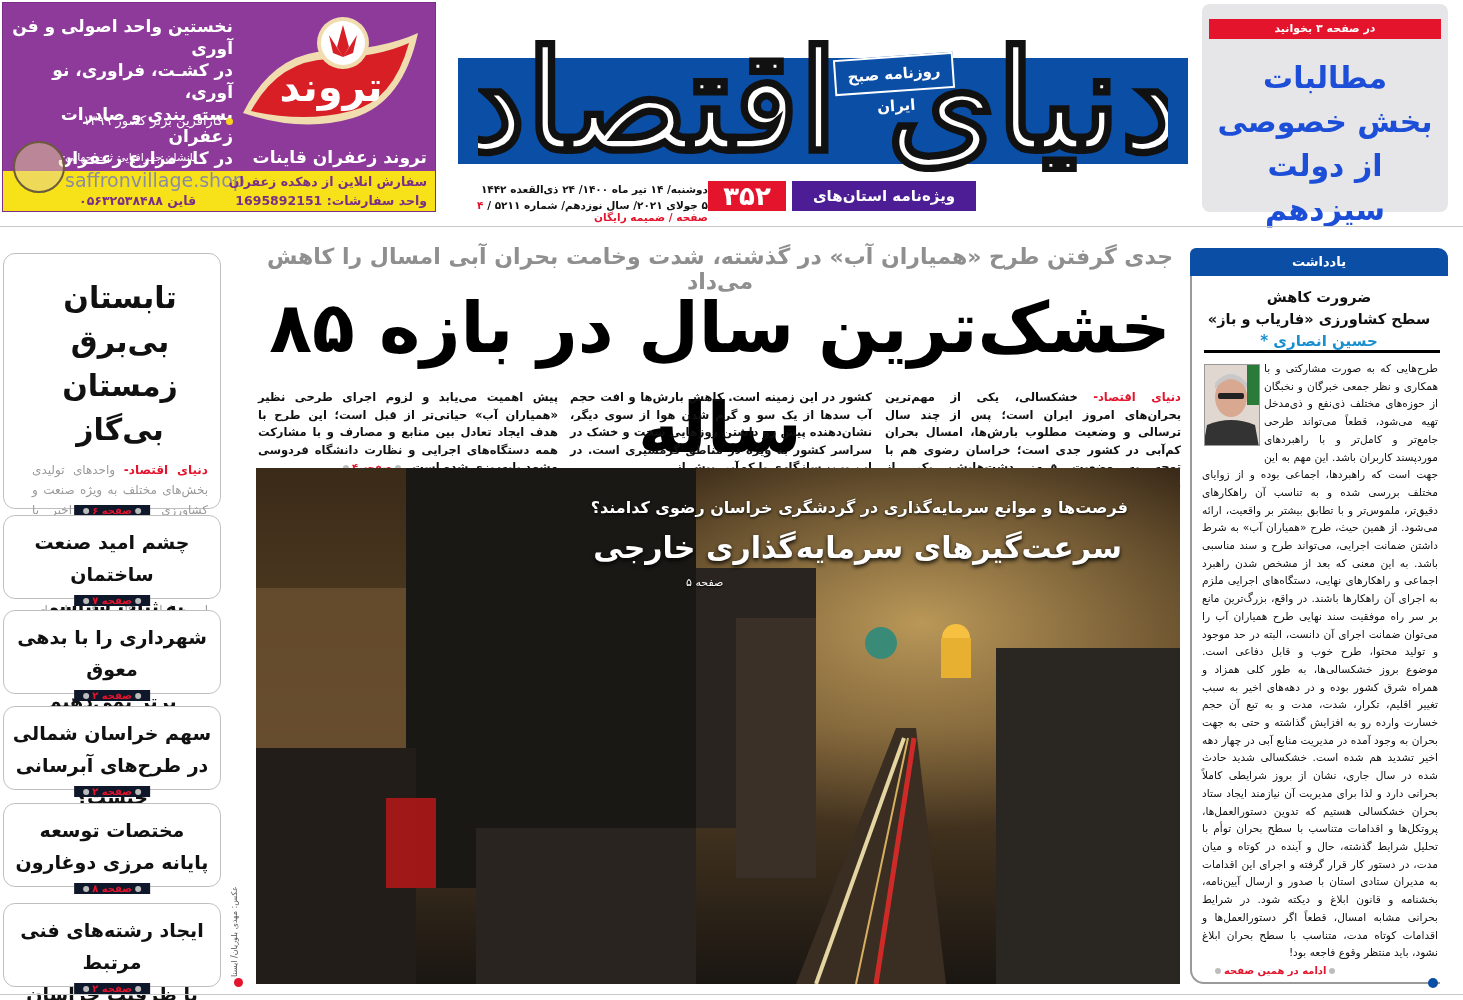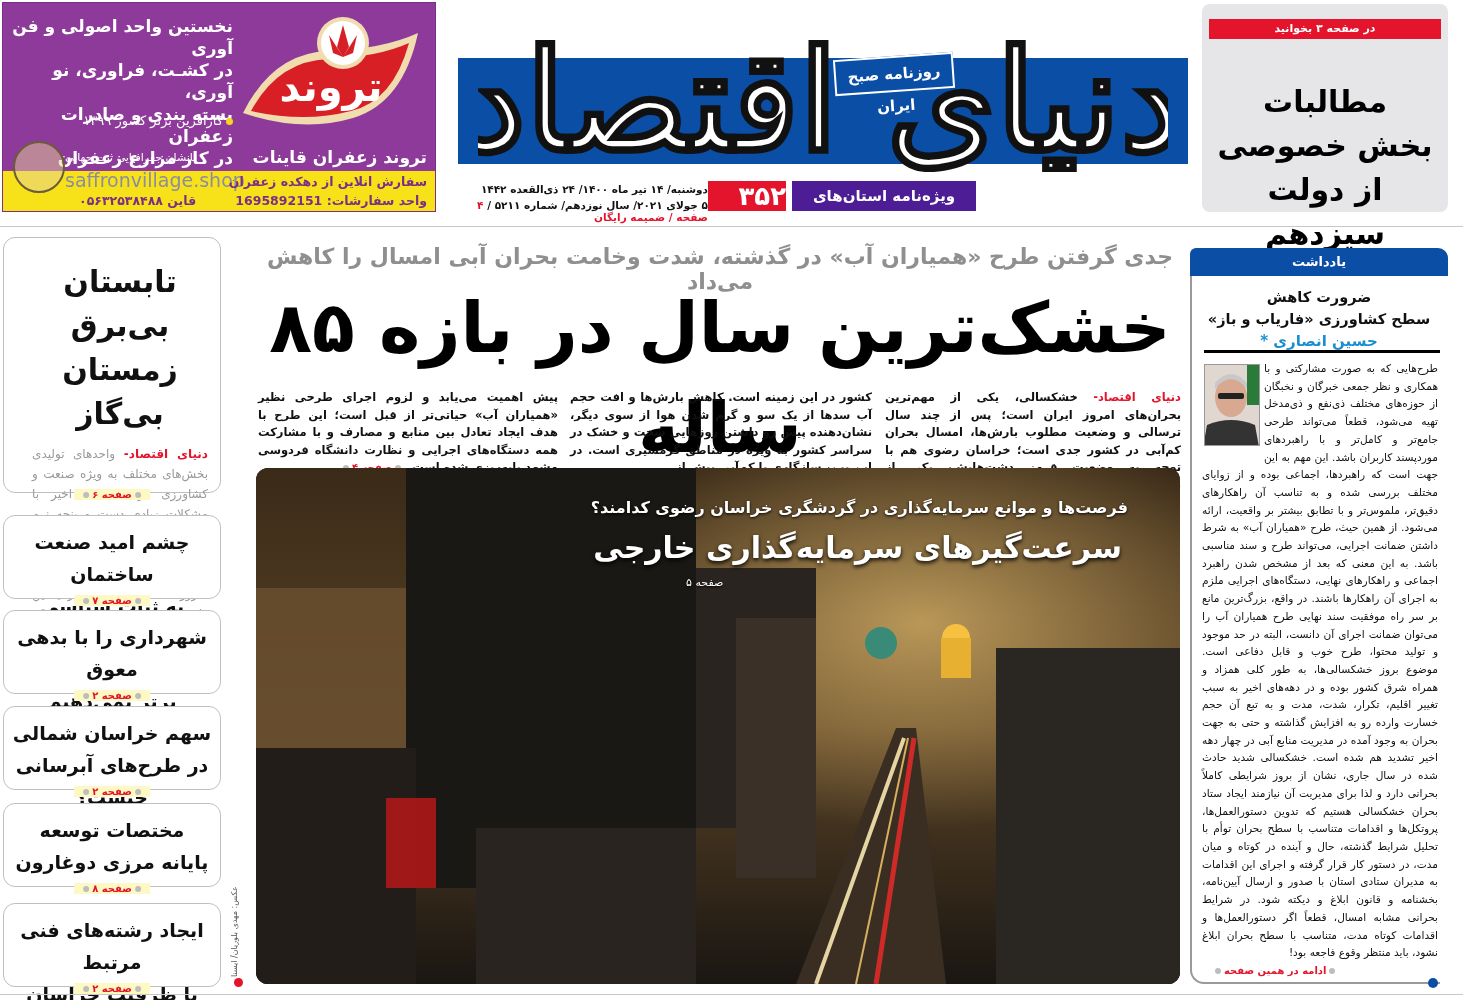--- a/index.html
+++ b/index.html
@@ -18,53 +18,53 @@
   #ad .yellow { position: absolute; left: 0; right: 0; top: 168px; height: 42px; background: #f7e21a; }
   #ad .shop { position: absolute; left: 62px; top: 166px; font-family: "DejaVu Sans", sans-serif; color: #8c8ca0; font-size: 19px; direction: ltr; }
   #ad .order1 { position: absolute; right: 8px; top: 171px; color: #7a2e86; font-size: 12.5px; font-weight: bold; }
   #ad .order2 { position: absolute; right: 8px; top: 190px; color: #7a2e86; font-size: 12.5px; font-weight: bold; }
   #ad .phone2 { position: absolute; left: 76px; top: 190px; color: #7a2e86; font-size: 12.5px; font-weight: bold; }
 
   #masthead { position: absolute; left: 458px; top: 0; width: 730px; height: 215px; }
   #masthead .blue-band { position: absolute; left: 0; right: 0; top: 58px; height: 106px; background: #0a4ea6; }
   #masthead .title-logo { position: absolute; left: 20px; top: 0; width: 690px; height: 172px; }
   #masthead .tagline { position: absolute; left: 376px; top: 56px; width: 120px; height: 36px; border: 2px solid #fff; background: #0a4ea6; color: #fff; font-weight: bold; font-size: 15px; text-align: center; line-height: 32px; transform: rotate(-4deg); }
-  #masthead .issue-box { position: absolute; left: 250px; top: 181px; width: 78px; height: 30px; background: #e3142c; color: #fff; font-size: 26px; font-weight: bold; line-height: 30px; letter-spacing: 4px; }
+  #masthead .issue-box { position: absolute; left: 250px; top: 181px; width: 78px; height: 30px; background: #e3142c; color: #fff; font-size: 26px; font-weight: bold; text-align: center; line-height: 30px; letter-spacing: 4px; }
   #masthead .special { position: absolute; left: 334px; top: 181px; width: 184px; height: 30px; background: #4c1d95; color: #fff; font-size: 15px; font-weight: bold; text-align: center; line-height: 30px; }
   #masthead .date1 { position: absolute; left: 0; top: 183px; width: 250px; font-size: 10.5px; font-weight: bold; text-align: right; }
   #masthead .date2 { position: absolute; left: 0; top: 199px; width: 250px; font-size: 10.5px; font-weight: bold; text-align: right; }
   #masthead .date2 .red { color: #e3142c; }
 
   #promo { position: absolute; left: 1202px; top: 4px; width: 246px; height: 208px; background: #e6e6e8; border-radius: 8px; }
   #promo .promo-tag { position: absolute; left: 7px; right: 7px; top: 15px; height: 20px; background: #e3142c; color: #fff; font-size: 11px; font-weight: bold; text-align: center; line-height: 20px; }
-  #promo .promo-title { position: absolute; left: 10px; right: 10px; top: 76px; font-size: 30px; font-weight: bold; line-height: 44px; text-align: center; color: #000000; }
+  #promo .promo-title { position: absolute; left: 10px; right: 10px; top: 52px; font-size: 30px; font-weight: bold; line-height: 44px; text-align: center; color: #1d4ed8; }
 
   
   .lcard { position: absolute; left: 3px; width: 218px; border: 1px solid #bfbfbf; border-radius: 12px; background: #fff; }
   .lcard .lc-title { text-align: center; font-weight: bold; color: #111; }
-  .lcard .page-ref { position: absolute; left: 50%; bottom: -8px; transform: translateX(-50%); background: #fef9c3; padding: 0 6px; font-size: 10px; color: #e3142c; font-weight: bold; white-space: nowrap; }
+  .lcard .page-ref { position: absolute; left: 50%; bottom: -8px; transform: translateX(-50%); background: #0f172a; padding: 0 6px; font-size: 10px; color: #e3142c; font-weight: bold; white-space: nowrap; }
   .page-ref .gdot { display: inline-block; width: 6px; height: 6px; border-radius: 50%; background: #bdbdbd; margin: 0 3px; vertical-align: middle; }
-  #lc-main { top: 237px; height: 256px; padding-left: 16px; }
+  #lc-main { top: 253px; height: 256px; padding-left: 16px; }
   #lc-main .lc-title { font-size: 30px; line-height: 44px; margin-top: 22px; }
   #lc-main .lc-body { margin: 8px 12px 0; font-size: 12px; line-height: 20px; color: #9a9a9a; text-align: justify; }
   #lc-main .lc-body .src { color: #e3142c; font-weight: bold; }
   .lc-small .lc-title { font-size: 19px; line-height: 32px; margin-top: 10px; }
 
   
   #kicker { position: absolute; left: 260px; top: 244px; width: 920px; text-align: center; font-size: 22px; font-weight: bold; color: #8f8f8f; }
   #headline { position: absolute; left: 255px; top: 278px; width: 930px; text-align: center; font-size: 70px; font-weight: bold; color: #000; letter-spacing: -1px; line-height: 100px; }
   .lead-col { position: absolute; top: 389px; font-size: 11.5px; line-height: 17.5px; font-weight: bold; text-align: justify; color: #111; }
   .lead-col .src { color: #e3142c; }
   #lead1 { left: 885px; width: 296px; }
   #lead2 { left: 570px; width: 302px; }
   #lead3 { left: 258px; width: 300px; }
   #lead3 .pref { color: #e3142c; font-size: 10px; }
   #lead3 .pref .gdot { display: inline-block; width: 6px; height: 6px; border-radius: 50%; background: #bdbdbd; margin: 0 3px; vertical-align: middle; }
 
-  #photo { position: absolute; left: 256px; top: 468px; width: 924px; height: 516px; overflow: hidden; background: #1c1712; border-radius: 12px; }
+  #photo { position: absolute; left: 256px; top: 468px; width: 924px; height: 516px; overflow: hidden; background: #1c1712; }
   #photo svg { position: absolute; left: 0; top: 0; }
   #photo .ph-kicker { position: absolute; right: 52px; top: 30px; color: #fff; font-size: 16px; font-weight: bold; text-shadow: 0 1px 3px #000; }
   #photo .ph-title { position: absolute; right: 58px; top: 62px; color: #fff; font-size: 30px; font-weight: bold; text-shadow: 0 2px 4px #000; }
   #photo .ph-page { position: absolute; left: 430px; top: 108px; color: #fff; font-size: 11px; text-shadow: 0 1px 2px #000; }
   #credit { position: absolute; left: 230px; top: 886px; width: 20px; height: 100px; writing-mode: vertical-rl; transform: rotate(180deg); font-size: 8px; color: #555; }
   #credit-dot { position: absolute; left: 234px; top: 978px; width: 9px; height: 9px; border-radius: 50%; background: #e3142c; }
 
   
   #note { position: absolute; left: 1190px; top: 248px; width: 258px; height: 736px; }
   #note .note-head { position: absolute; left: 0; right: 0; top: 0; height: 28px; background: #0a4ea6; border-radius: 6px 10px 0 0; color: #fff; font-size: 13px; font-weight: bold; text-align: center; line-height: 28px; }

